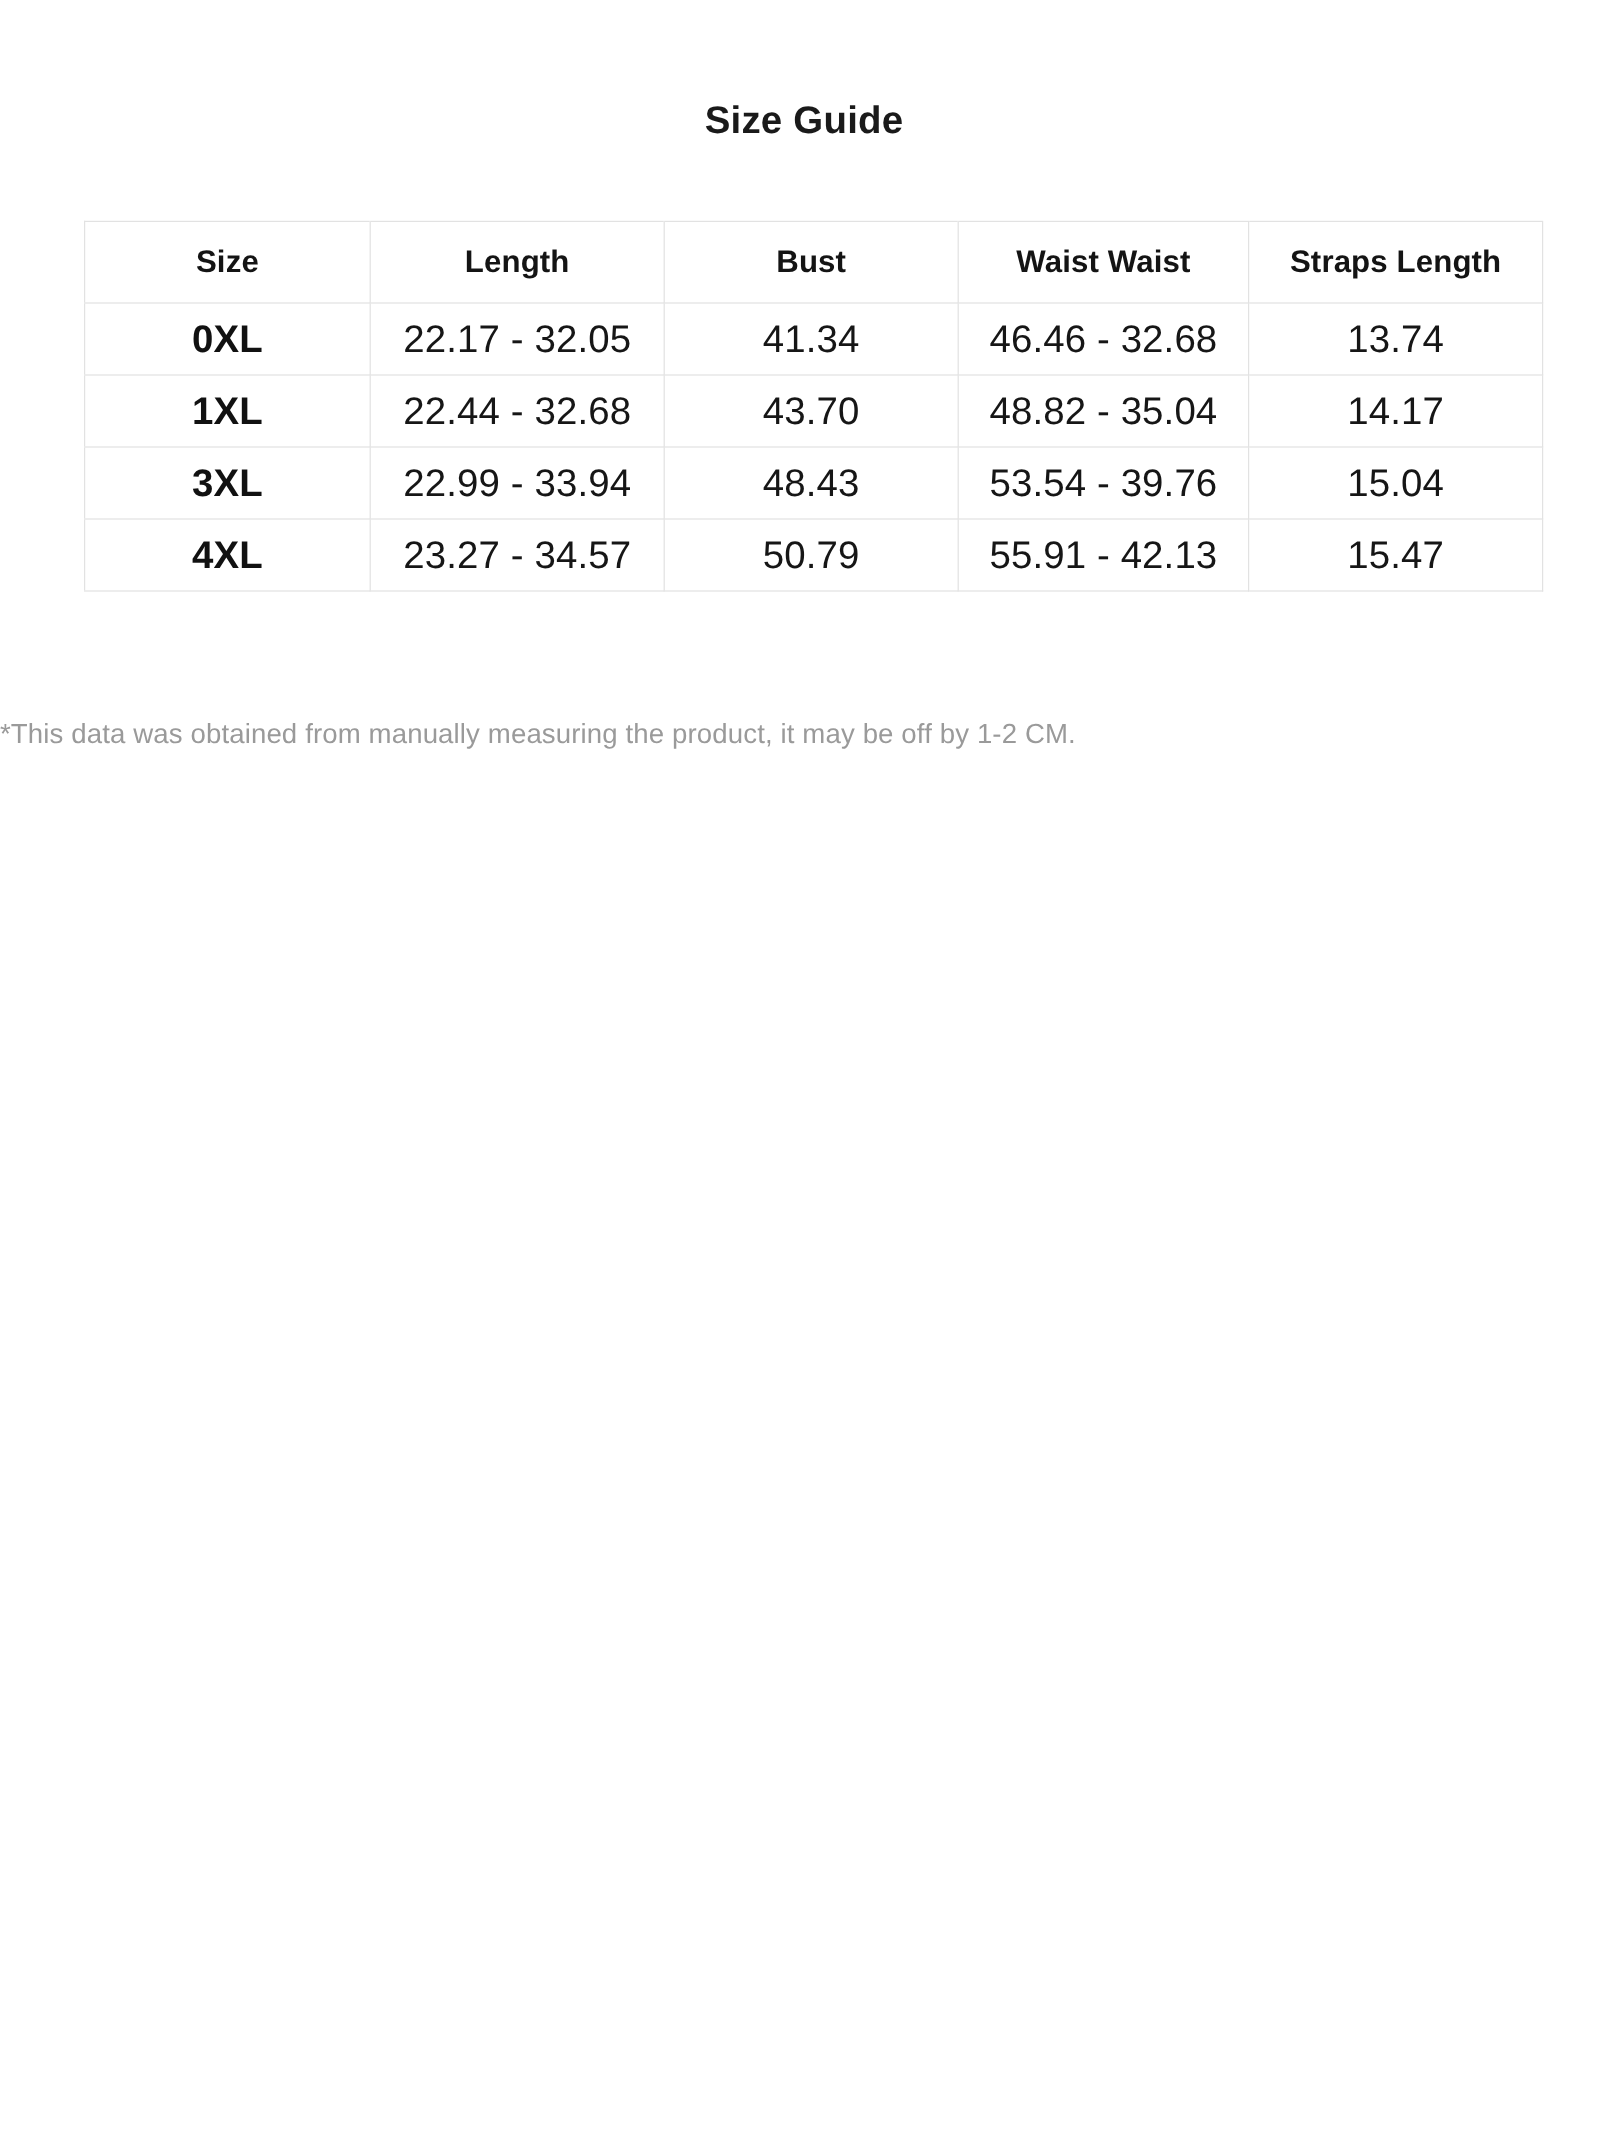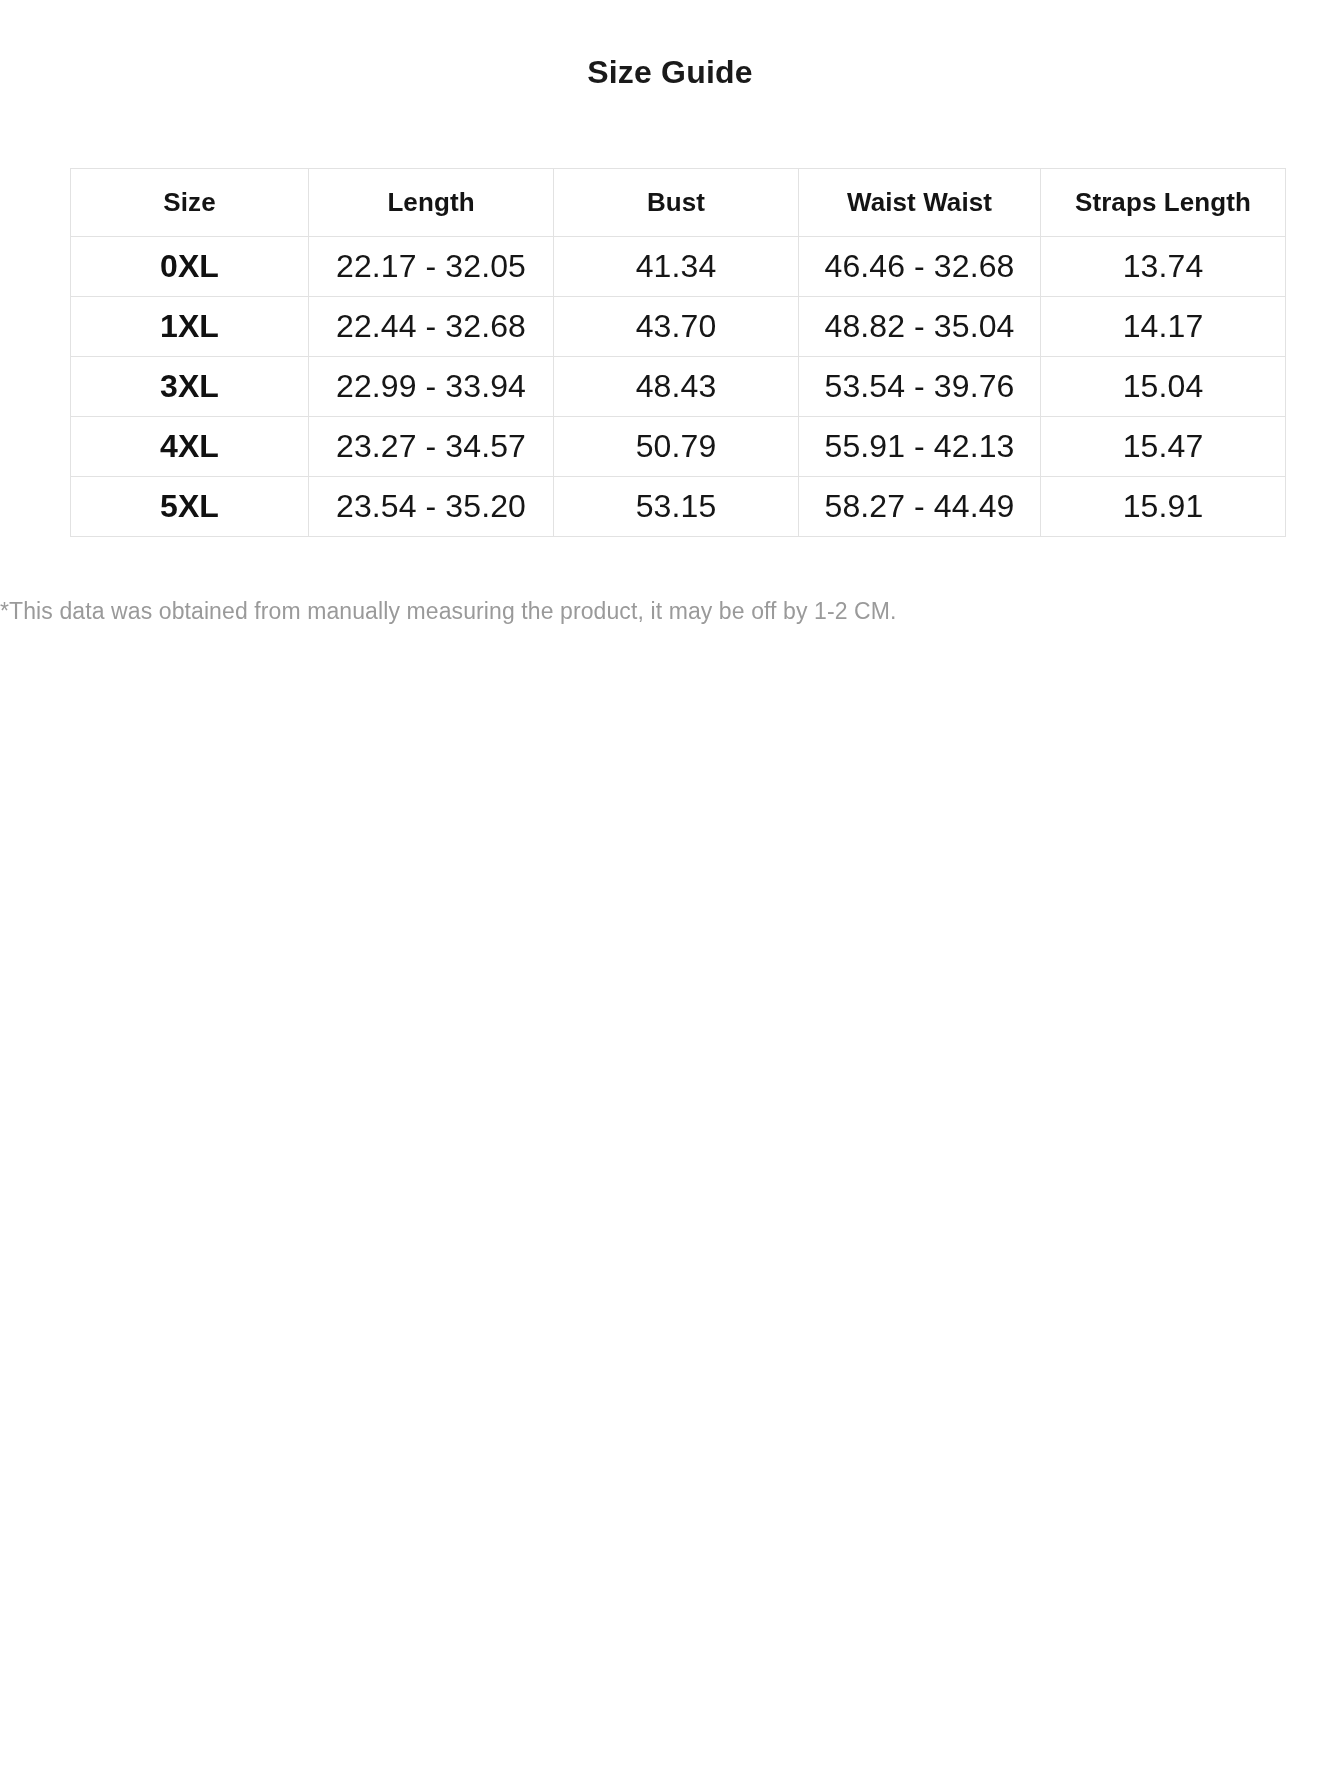--- a/index.html
+++ b/index.html
@@ -23,37 +23,38 @@
     box-sizing: border-box;
   }
 
   .page-title {
     text-align: center;
     font-size: 32px;
     font-weight: bold;
     color: #1a1a1a;
     letter-spacing: 0.2px;
     margin: 0;
-    padding-top: 52px;
+    padding-top: 80px;
     line-height: 40px;
   }
 
   .table-wrap {
     position: absolute;
     left: 70px;
     top: 168px;
     width: 1215px;
   }
 
   table.size-table {
     border-collapse: collapse;
     table-layout: fixed;
     width: 1215px;
     border-top: 1px solid #e2e2e2;
     border-left: 1px solid #e2e2e2;
+    margin-top: 16px;
   }
 
   table.size-table col.c-size    { width: 238px; }
   table.size-table col.c-length  { width: 245px; }
   table.size-table col.c-bust    { width: 245px; }
   table.size-table col.c-waist   { width: 242px; }
   table.size-table col.c-straps  { width: 245px; }
 
   table.size-table th,
   table.size-table td {
@@ -146,26 +147,19 @@
           <td>53.54 - 39.76</td>
           <td>15.04</td>
         </tr>
         <tr>
           <td class="size-cell">4XL</td>
           <td>23.27 - 34.57</td>
           <td>50.79</td>
           <td>55.91 - 42.13</td>
           <td>15.47</td>
         </tr>
-        <tr>
-          <td class="size-cell">5XL</td>
-          <td>23.54 - 35.20</td>
-          <td>53.15</td>
-          <td>58.27 - 44.49</td>
-          <td>15.91</td>
-        </tr>
       </tbody>
     </table>
   </div>
 
   <div class="footnote">*This data was obtained from manually measuring the product, it may be off by 1-2 CM.</div>
 
 </div>
 
 </body></html>

